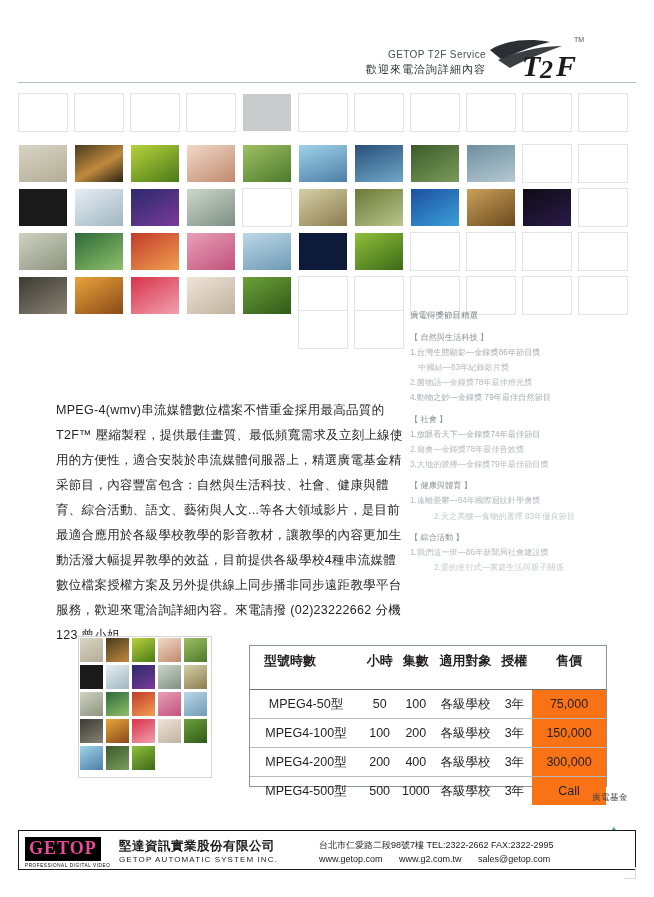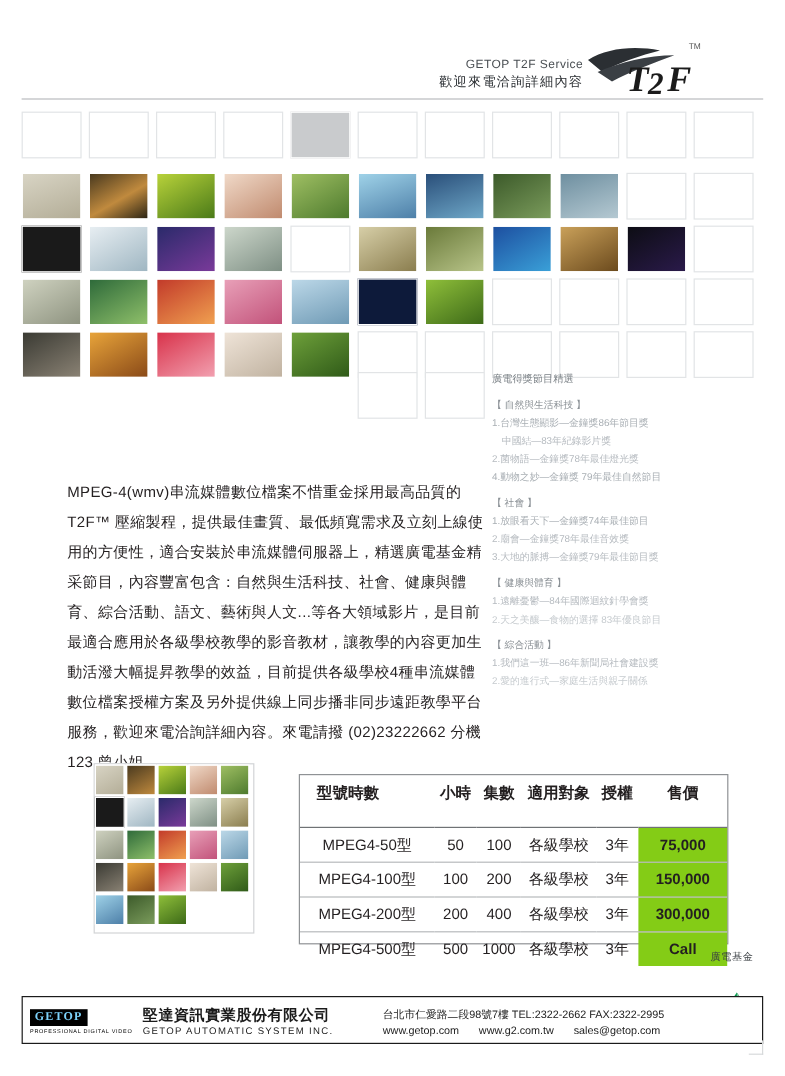--- a/index.html
+++ b/index.html
@@ -128,21 +128,21 @@
   .awards .head {
     color: #7d8388;
     font-size: 8.5px;
   }
   .awards .sec {
     color: #8a9095;
     margin-top: 6px;
   }
   .awards .item { color: #a9afb4; }
   .awards .fade1 { color: #b6bbc0; }
-  .awards .fade2 { color: #c6cbcf; }
+  .awards .fade2 { color: #c6cbcf; margin-left: 24px; }
 
   
   .mosaic {
     position: absolute;
     left: 78px; top: 636px;
     width: 132px; height: 140px;
     border: 1px solid #d2d4d6;
     background: #ffffff;
   }
   .mcell {
@@ -177,22 +177,22 @@
     padding-bottom: 19px;
     padding-top: 6px;
   }
   table.price tbody td {
     border-top: 1px solid #b7babc;
     height: 22px;
   }
   table.price tbody tr:first-child td { border-top: 1px solid #6f7275; }
   td.model { text-align: left; padding-left: 14px; width: 104px; }
   td.price-val {
-    background: #84cc16;
-    font-weight: bold;
+    background: #f97316;
+    font-weight: normal;
     width: 66px;
   }
   th.price-head { width: 66px; }
 
   
   .gbf-label {
     position: absolute;
     right: 26px; top: 792px;
     font-size: 8.5px;
     color: #3a3f43;
@@ -215,22 +215,22 @@
     position: relative;
     width: 100%; height: 100%;
   }
   .getop-logo {
     position: absolute;
     left: 6px; top: 6px;
     width: 86px;
   }
   .getop-word {
     background: #000000;
-    color: #7dd3fc;
-    font-size: 10px;
+    color: #ec4899;
+    font-size: 18px;
     font-weight: bold;
     letter-spacing: 1px;
     padding: 1px 4px 2px 4px;
     display: inline-block;
     font-family: "Liberation Serif", serif;
   }
   .getop-sub {
     display: block;
     font-size: 4.6px;
     letter-spacing: 0.6px;

